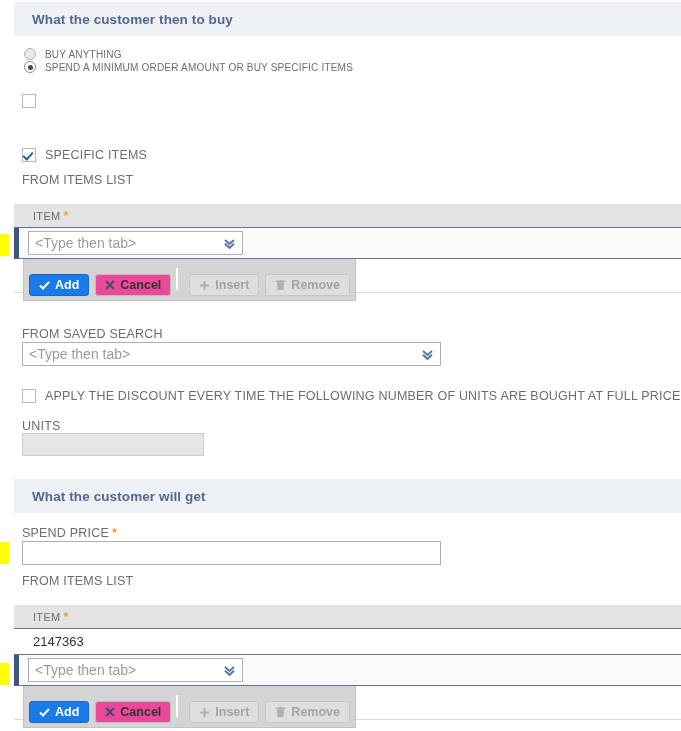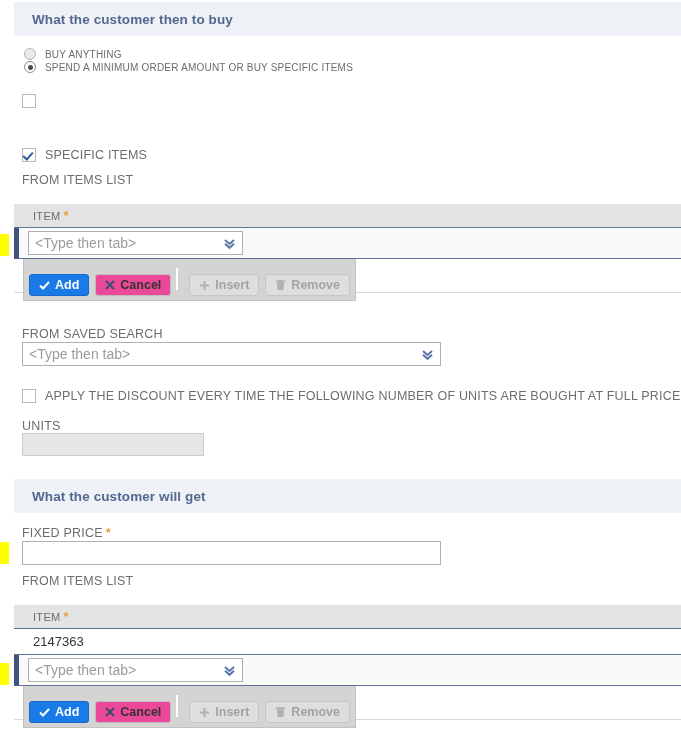--- a/index.html
+++ b/index.html
@@ -387,21 +387,21 @@
     <span class="check-label">APPLY THE DISCOUNT EVERY TIME THE FOLLOWING NUMBER OF UNITS ARE BOUGHT AT FULL PRICE</span>
   </div>
 
   <div class="field-label" style="left:22px; top:419px;">UNITS</div>
   <div class="text-input disabled" style="left:22px; top:433px; width:182px; height:23px;"></div>
 
   <div class="section-band" style="top:479px;">
     <span class="section-band-title">What the customer will get</span>
   </div>
 
-  <div class="field-label" style="left:22px; top:525px;"><span>FIXED PRICE</span><span class="req-star">*</span></div>
+  <div class="field-label" style="left:22px; top:525px;"><span>SPEND PRICE</span><span class="req-star">*</span></div>
   <div class="yellow-marker" style="top:542px; height:22px;"></div>
   <div class="text-input" style="left:22px; top:541px; width:419px; height:24px;"></div>
 
   <div class="field-label" style="left:22px; top:574px;">FROM ITEMS LIST</div>
 
   <div class="yellow-marker" style="top:663px; height:22px;"></div>
 
   <div class="tbl" style="top:605px;">
     <div class="tbl-head">
       <span class="tbl-head-label"><span>ITEM</span><span class="req-star">*</span></span>

